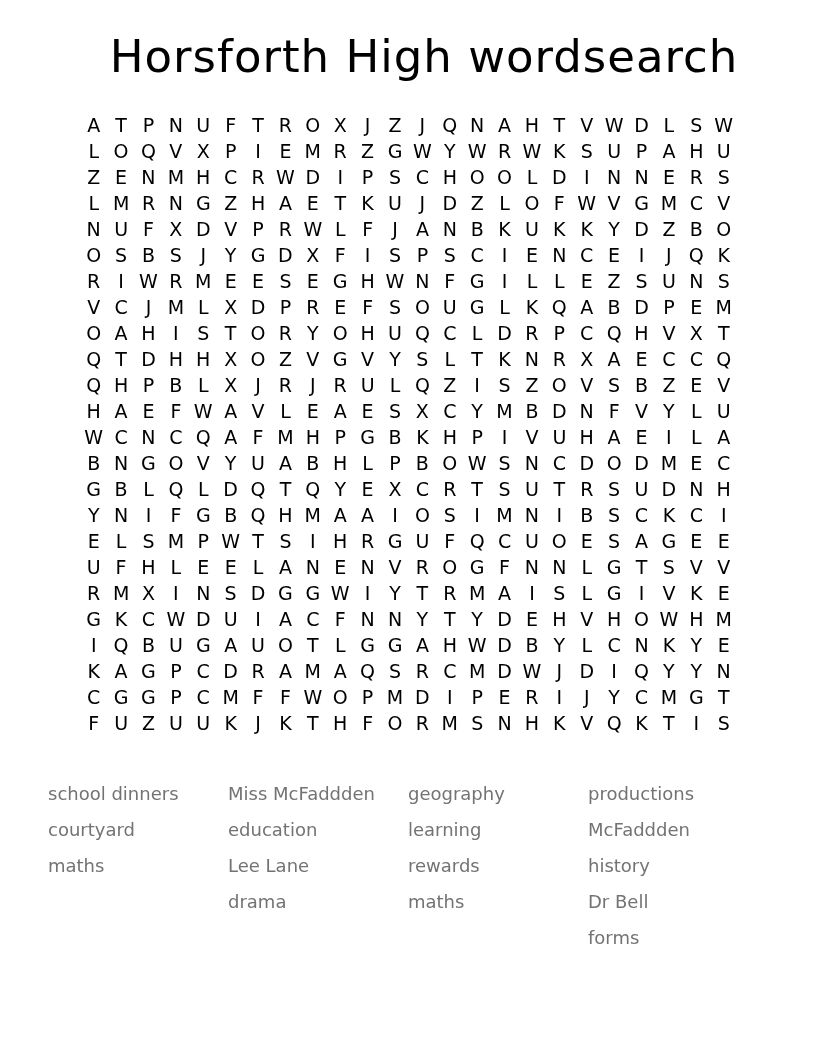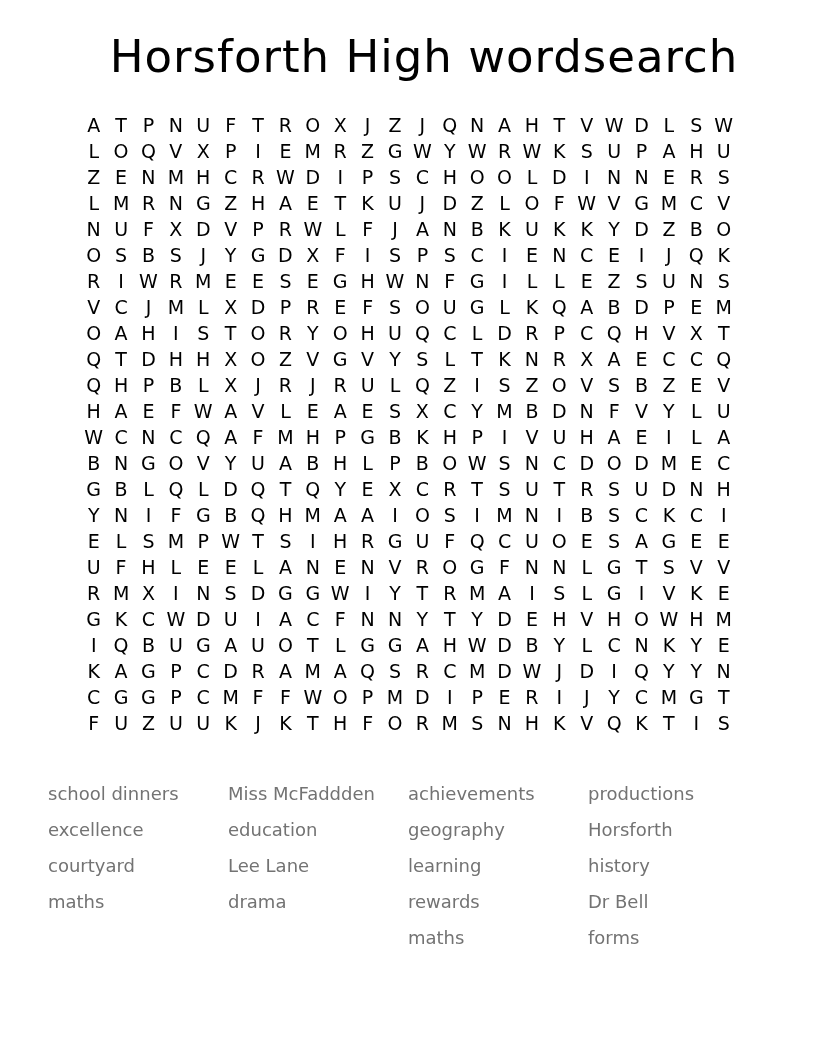--- a/index.html
+++ b/index.html
@@ -641,38 +641,36 @@
       <span class="cell">V</span>
       <span class="cell">Q</span>
       <span class="cell">K</span>
       <span class="cell">T</span>
       <span class="cell">I</span>
       <span class="cell">S</span>
     </div>
   <div class="word-list">
       <div class="word-col">
         <div class="word">school dinners</div>
-        <div class="word">excellence</div>
         <div class="word">courtyard</div>
         <div class="word">maths</div>
       </div>
       <div class="word-col">
         <div class="word">Miss McFaddden</div>
         <div class="word">education</div>
         <div class="word">Lee Lane</div>
         <div class="word">drama</div>
       </div>
       <div class="word-col">
-        <div class="word">achievements</div>
         <div class="word">geography</div>
         <div class="word">learning</div>
         <div class="word">rewards</div>
         <div class="word">maths</div>
       </div>
       <div class="word-col">
         <div class="word">productions</div>
-        <div class="word">Horsforth</div>
+        <div class="word">McFaddden</div>
         <div class="word">history</div>
         <div class="word">Dr Bell</div>
         <div class="word">forms</div>
       </div>
     </div>
 </div>
 
 </body></html>

